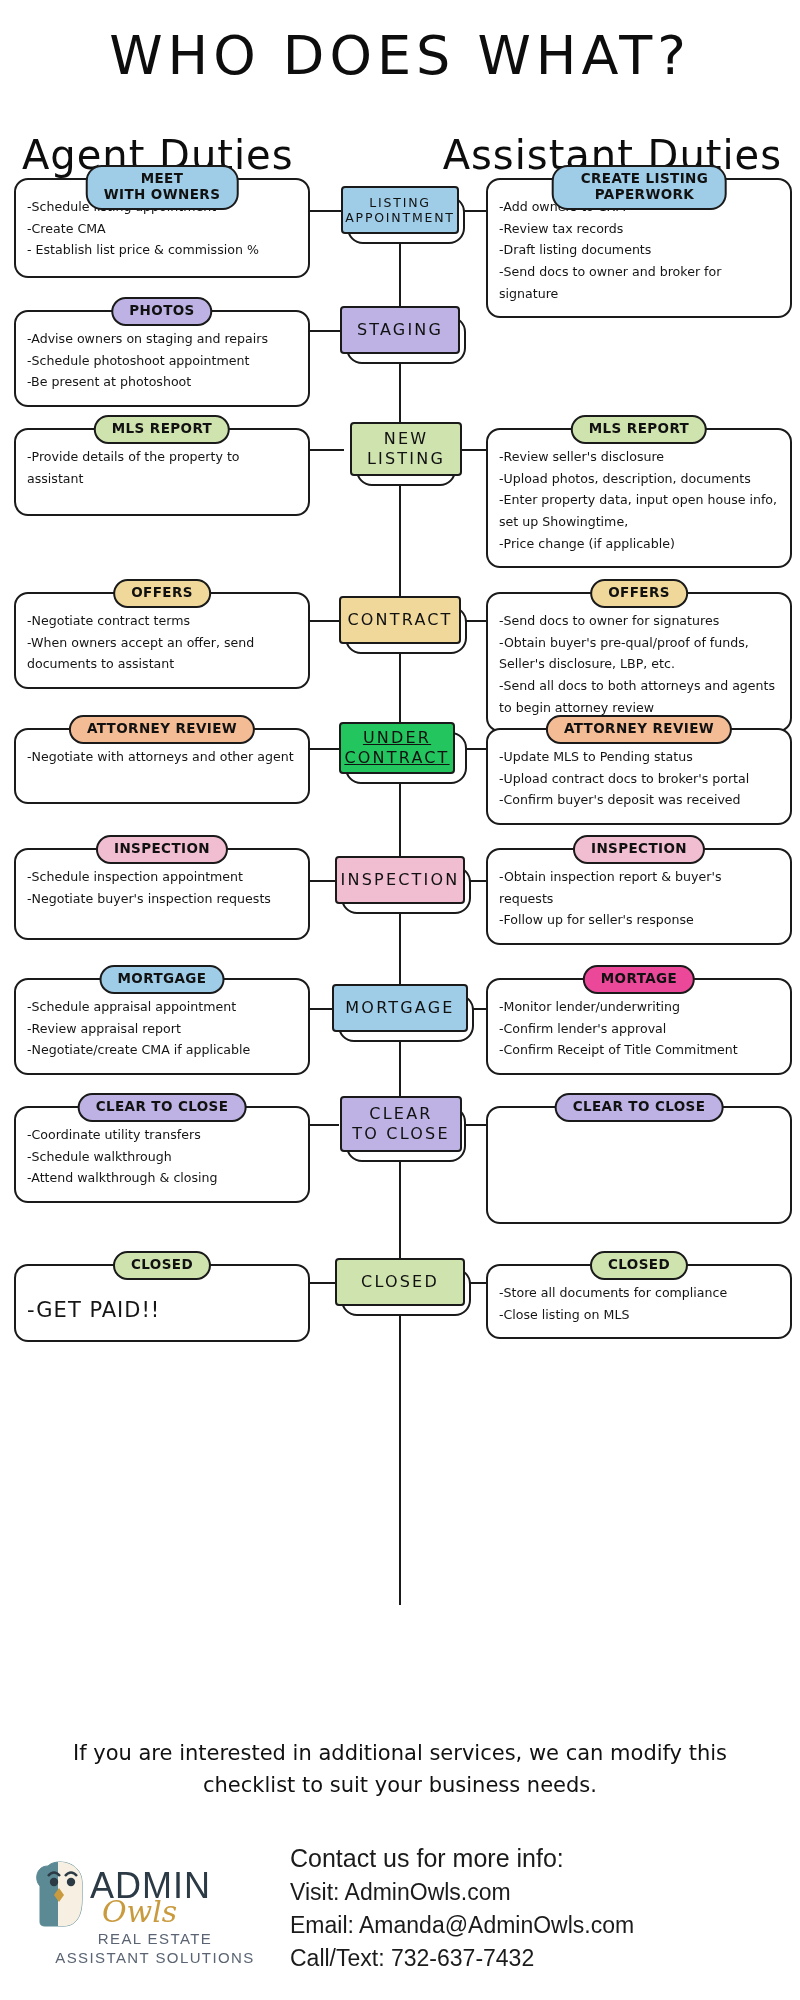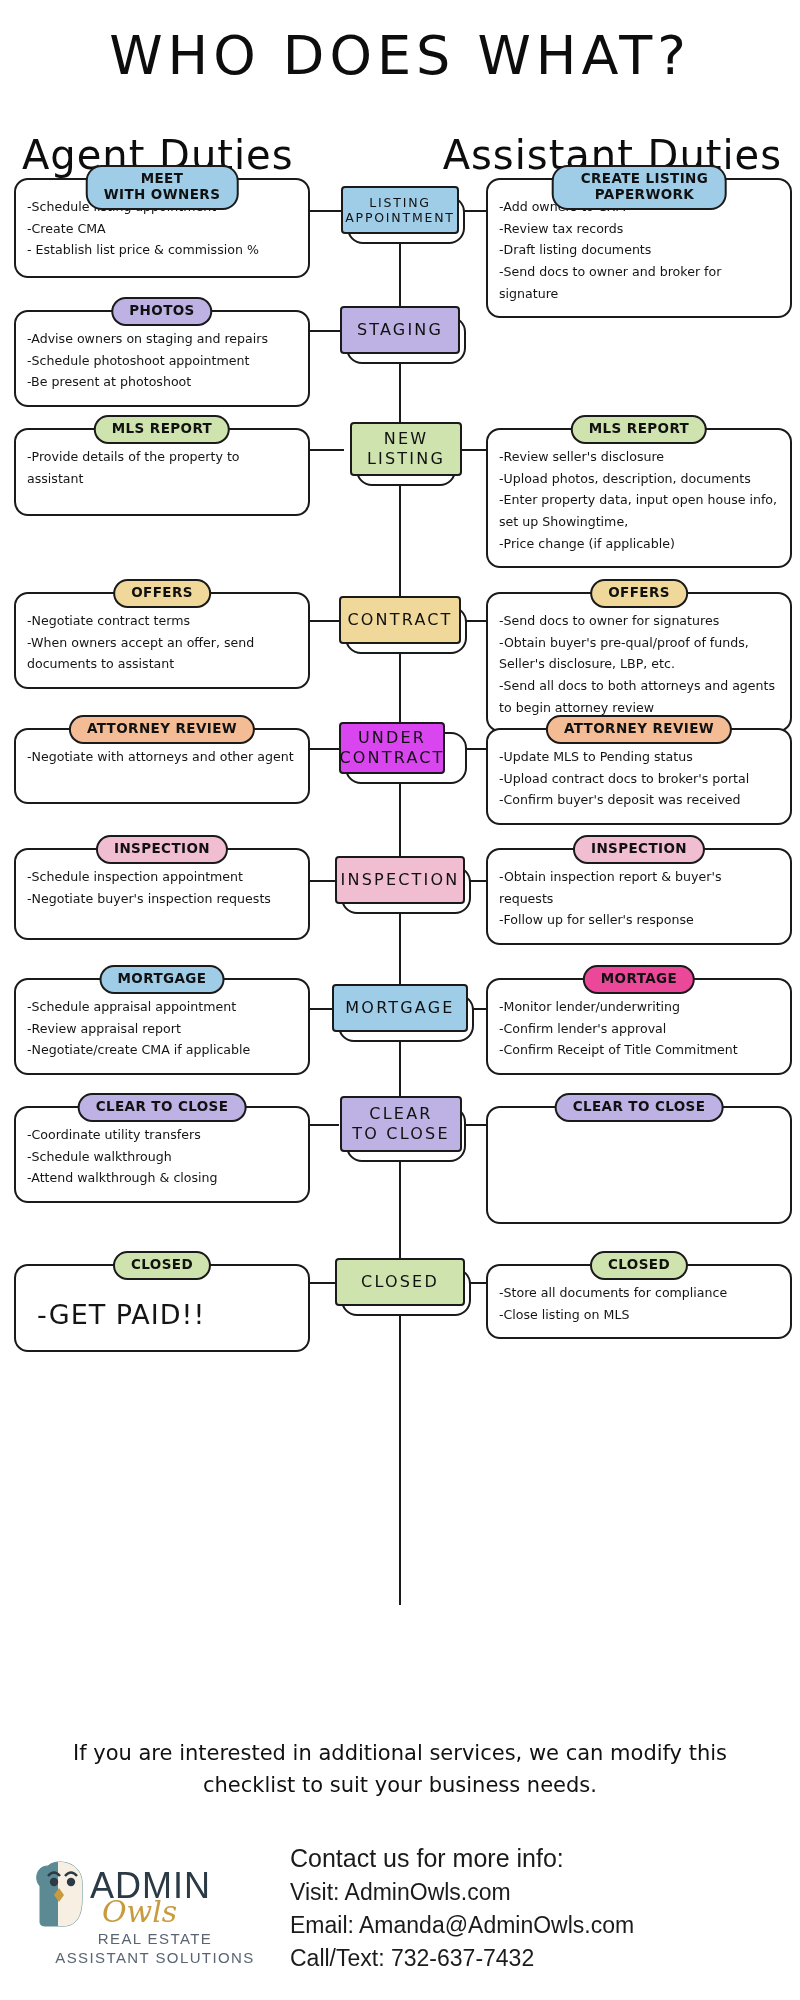--- a/index.html
+++ b/index.html
@@ -222,21 +222,21 @@
           <div class="card-head" style="background: rgb(244, 188, 149);">ATTORNEY REVIEW</div>
           <div class="bullets">
             <div>-Update MLS to Pending status</div>
             <div>-Upload contract docs to broker's portal</div>
             <div>-Confirm buyer's deposit was received</div>
           </div>
         </div>
         <div class="conn" style="left: 461px; width: 25px; top: 748px;"></div>
         <div class="stage-wrap" style="top: 722px; width: 122px; height: 52px;">
           <div class="stage-shadow"></div>
-          <div class="stage" style="background: #d946ef; width: 106px; height: 52px;">UNDER<br>CONTRACT</div>
+          <div class="stage" style="background: #22c55e; width: 116px; height: 52px; text-decoration: underline;">UNDER<br>CONTRACT</div>
         </div>
       </div>
       <div class="row" style="top: 0px;">
         <div class="card left" style="top: 848px; min-height: 92px;">
           <div class="card-head" style="background: rgb(241, 189, 208);">INSPECTION</div>
           <div class="bullets">
             <div>-Schedule inspection appointment</div>
             <div>-Negotiate buyer's inspection requests</div>
           </div>
         </div>
@@ -293,21 +293,21 @@
         </div>
         <div class="conn" style="left: 461px; width: 25px; top: 1124px;"></div>
         <div class="stage-wrap" style="top: 1096px; width: 120px; height: 56px;">
           <div class="stage-shadow"></div>
           <div class="stage" style="background: rgb(189, 178, 227); width: 122px; height: 56px;">CLEAR<br>TO CLOSE</div>
         </div>
       </div>
       <div class="row" style="top: 0px;">
         <div class="card left" style="top: 1264px; min-height: 74px;">
           <div class="card-head" style="background: rgb(207, 227, 174);">CLOSED</div>
-          <div class="bullets" style="font-size: 27px; letter-spacing: 1px; padding-top: 10px; margin-left: 10px;">
+          <div class="bullets" style="font-size: 21px; letter-spacing: 1px; padding-top: 10px;">
             <div>-GET PAID!!</div>
           </div>
         </div>
         <div class="conn" style="left: 310px; width: 25px; top: 1282px;"></div>
         <div class="card right" style="top: 1264px; min-height: 74px;">
           <div class="card-head" style="background: rgb(207, 227, 174);">CLOSED</div>
           <div class="bullets">
             <div>-Store all documents for compliance</div>
             <div>-Close listing on MLS</div>
           </div>

